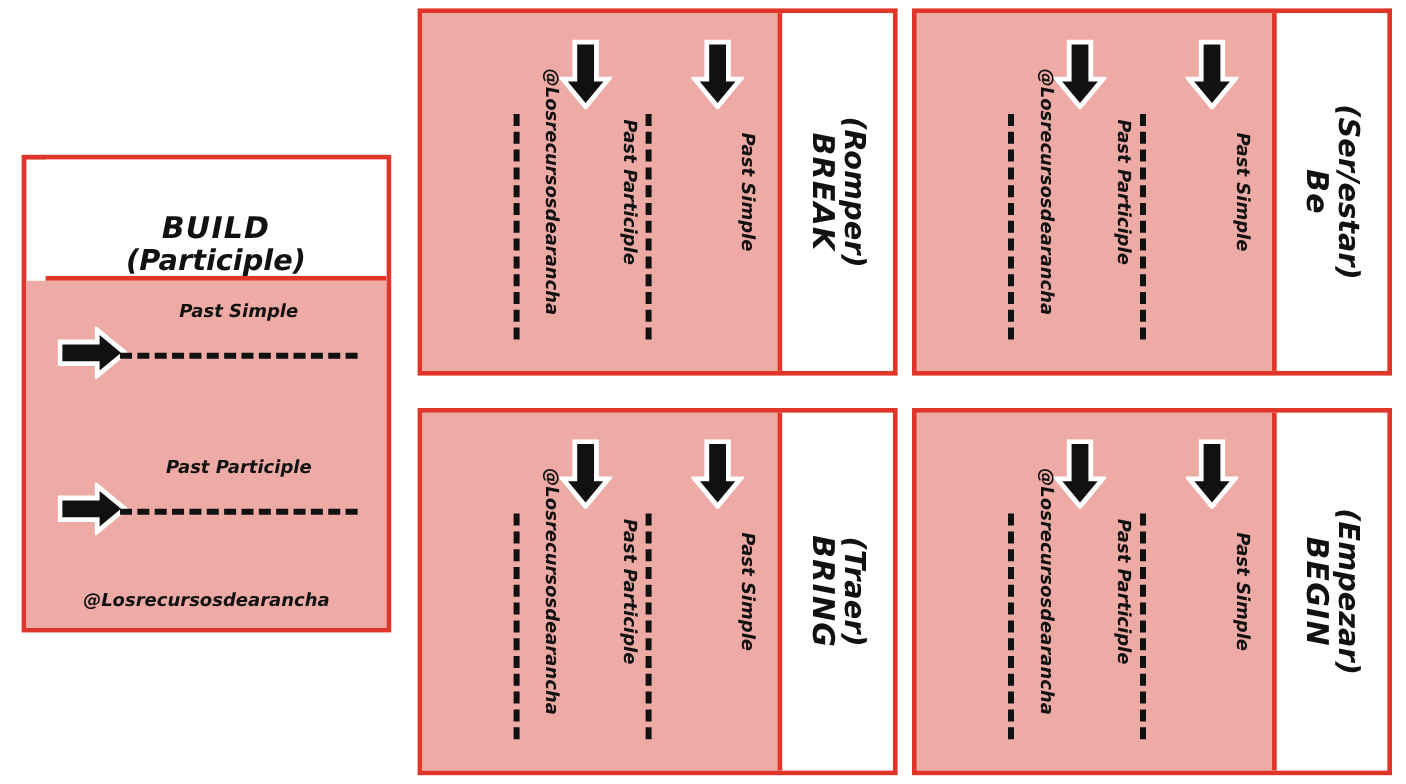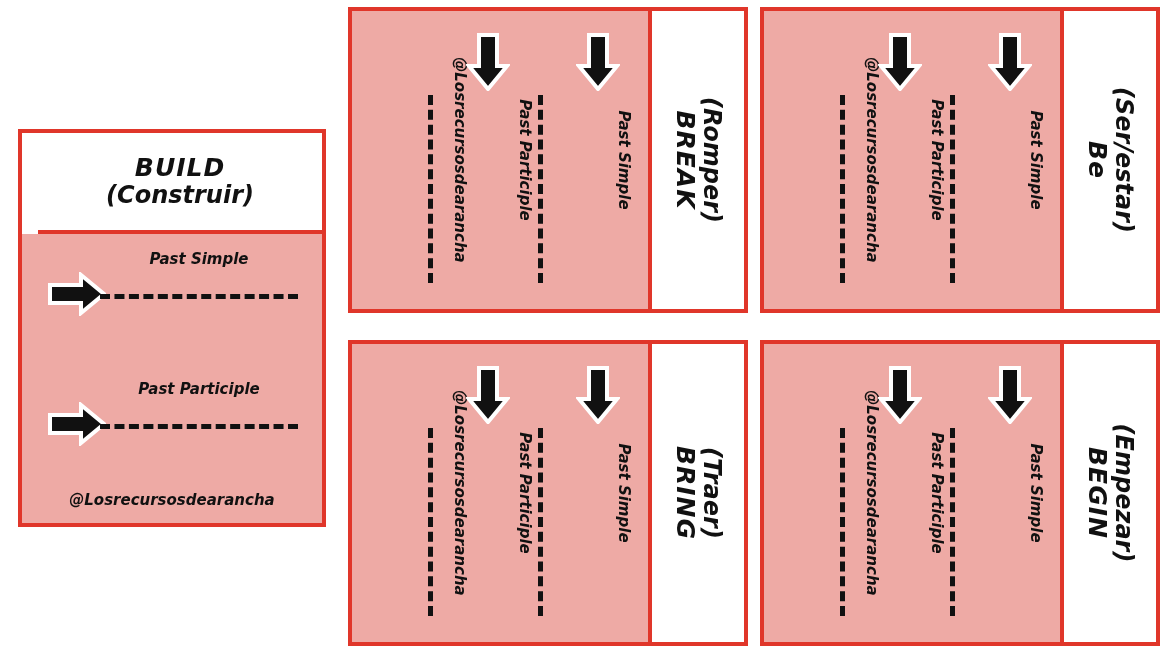--- a/index.html
+++ b/index.html
@@ -36,21 +36,21 @@
   }
   #card-build .title-panel {
     box-sizing: border-box;
     background: #ffffff;
     height: 101px;
     flex: 0 0 101px;
     border-bottom: 4px solid #e0362a;
     display: flex;
     flex-direction: column;
     align-items: center;
-    justify-content: center;
+    justify-content: flex-end;
     gap: 2px;
     margin-left: 16px;
   }
   #card-build .body-panel {
     flex: 1 1 auto;
     background: #eeaaa5;
     position: relative;
   }
 
   .verb-en {
@@ -222,21 +222,21 @@
   
   svg.arrow { display: block; }
 </style>
 </head>
 <body>
 
 <div class="card" id="card-build">
 
   <div class="title-panel">
     <div class="verb-en">BUILD</div>
-    <div class="verb-es">(Construir)</div>
+    <div class="verb-es">(Participle)</div>
   </div>
 
   <div class="body-panel">
 
     <div class="row-group" id="bg-row1">
       <span class="tense-label">Past Simple</span>
       <div class="arrow-slot">
         <svg class="arrow" width="58" height="44" viewBox="0 0 58 44" aria-hidden="true">
           <path d="M2 13 L33 13 L33 3 L56 22 L33 41 L33 31 L2 31 Z" fill="#111111" stroke="#ffffff" stroke-width="4" stroke-linejoin="miter"></path>
         </svg>

